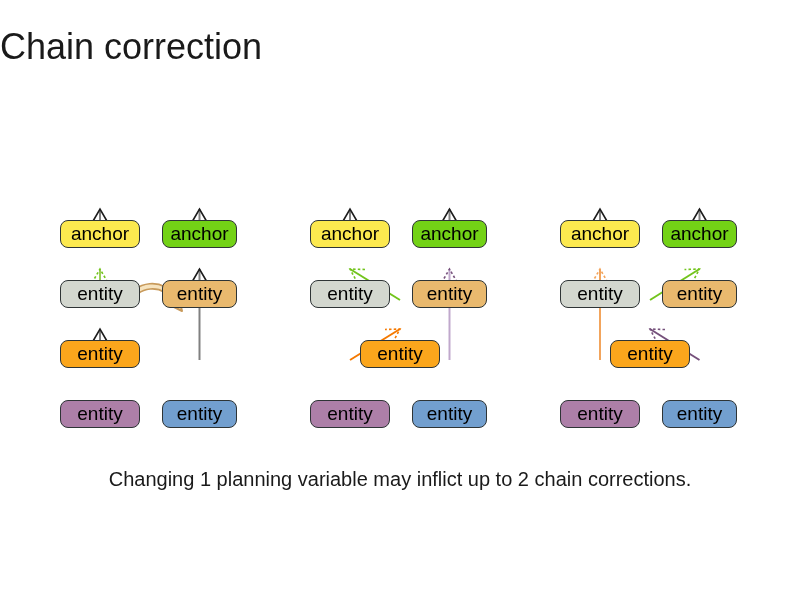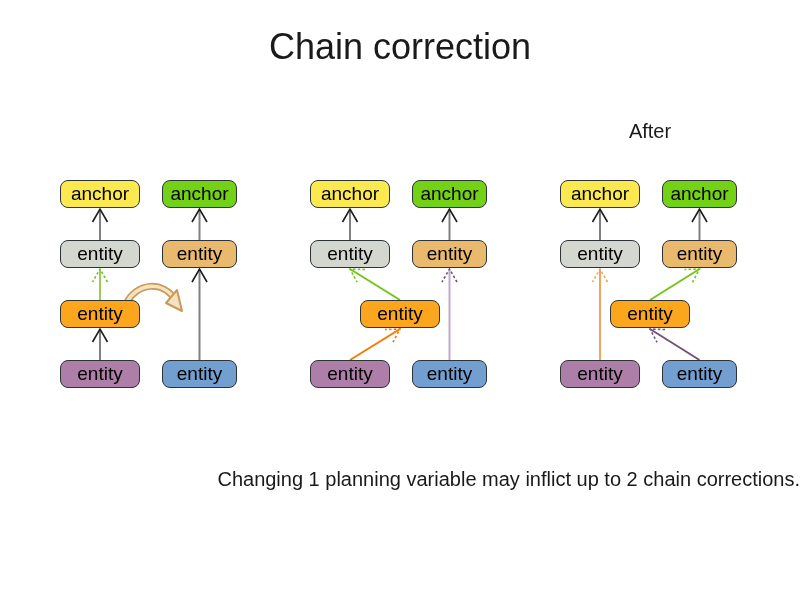--- a/index.html
+++ b/index.html
@@ -3,37 +3,37 @@
 <meta charset="utf-8">
 <style>
   html,body{margin:0;padding:0;}
   body{
     width:800px;height:600px;background:#ffffff;
     font-family:"Liberation Sans", sans-serif;
     position:relative;overflow:hidden;color:#111;
   }
   .page-title{
     position:absolute;top:26px;left:0;width:800px;
-    text-align:center;font-size:36px;color:#1a1a1a;
+    font-size:36px;color:#1a1a1a;
   }
   .caption{
     position:absolute;top:468px;left:0;width:800px;
-    text-align:right;font-size:20px;color:#1a1a1a;
+    text-align:center;font-size:20px;color:#1a1a1a;
   }
   .group{
     position:absolute;top:180px;width:180px;height:212px;
   }
   .group-label{
     position:absolute;top:-60px;left:0;width:180px;
     text-align:center;font-size:20px;color:#1a1a1a;
   }
   .node{
     position:absolute;box-sizing:border-box;
     border:1.6px solid #2E3436;border-radius:8px;
-    text-align:center;font-size:19px;line-height:25px;color:#000;
+    text-align:center;font-size:19px;line-height:25px;color:#000;margin-top:40px;
   }
   .arrow-layer{
     position:absolute;left:0;top:0;width:180px;height:212px;
     overflow:visible;pointer-events:none;
   }
 </style>
 </head>
 <body>
 
 <div class="page-title">Chain correction</div>
@@ -101,21 +101,20 @@
       </svg>
       <div class="node" style="left: 0px; top: 0px; width: 80px; height: 28px; background: rgb(252, 233, 79);">anchor</div>
       <div class="node" style="left: 102px; top: 0px; width: 75px; height: 28px; background: rgb(115, 210, 22);">anchor</div>
       <div class="node" style="left: 0px; top: 60px; width: 80px; height: 28px; background: rgb(211, 215, 207);">entity</div>
       <div class="node" style="left: 102px; top: 60px; width: 75px; height: 28px; background: rgb(233, 185, 110);">entity</div>
       <div class="node" style="left: 50px; top: 120px; width: 80px; height: 28px; background: rgb(251, 166, 28);">entity</div>
       <div class="node" style="left: 0px; top: 180px; width: 80px; height: 28px; background: rgb(173, 127, 168);">entity</div>
       <div class="node" style="left: 102px; top: 180px; width: 75px; height: 28px; background: rgb(114, 159, 207);">entity</div>
     </div>
     <div class="group" style="left: 560px;">
-      <div class="group-label">After</div>
       <svg class="arrow-layer" width="180" height="212">
         <g>
           <line x1="40" y1="60" x2="40" y2="29" stroke="#808080" stroke-width="2"></line>
           <polyline points="47.5,42 40,29 32.5,42" fill="none" stroke="#1C1C1C" stroke-width="1.6"></polyline>
         </g>
         <g>
           <line x1="139.5" y1="60" x2="139.5" y2="29" stroke="#808080" stroke-width="2"></line>
           <polyline points="147,42 139.5,29 132,42" fill="none" stroke="#1C1C1C" stroke-width="1.6"></polyline>
         </g>
         <g>

